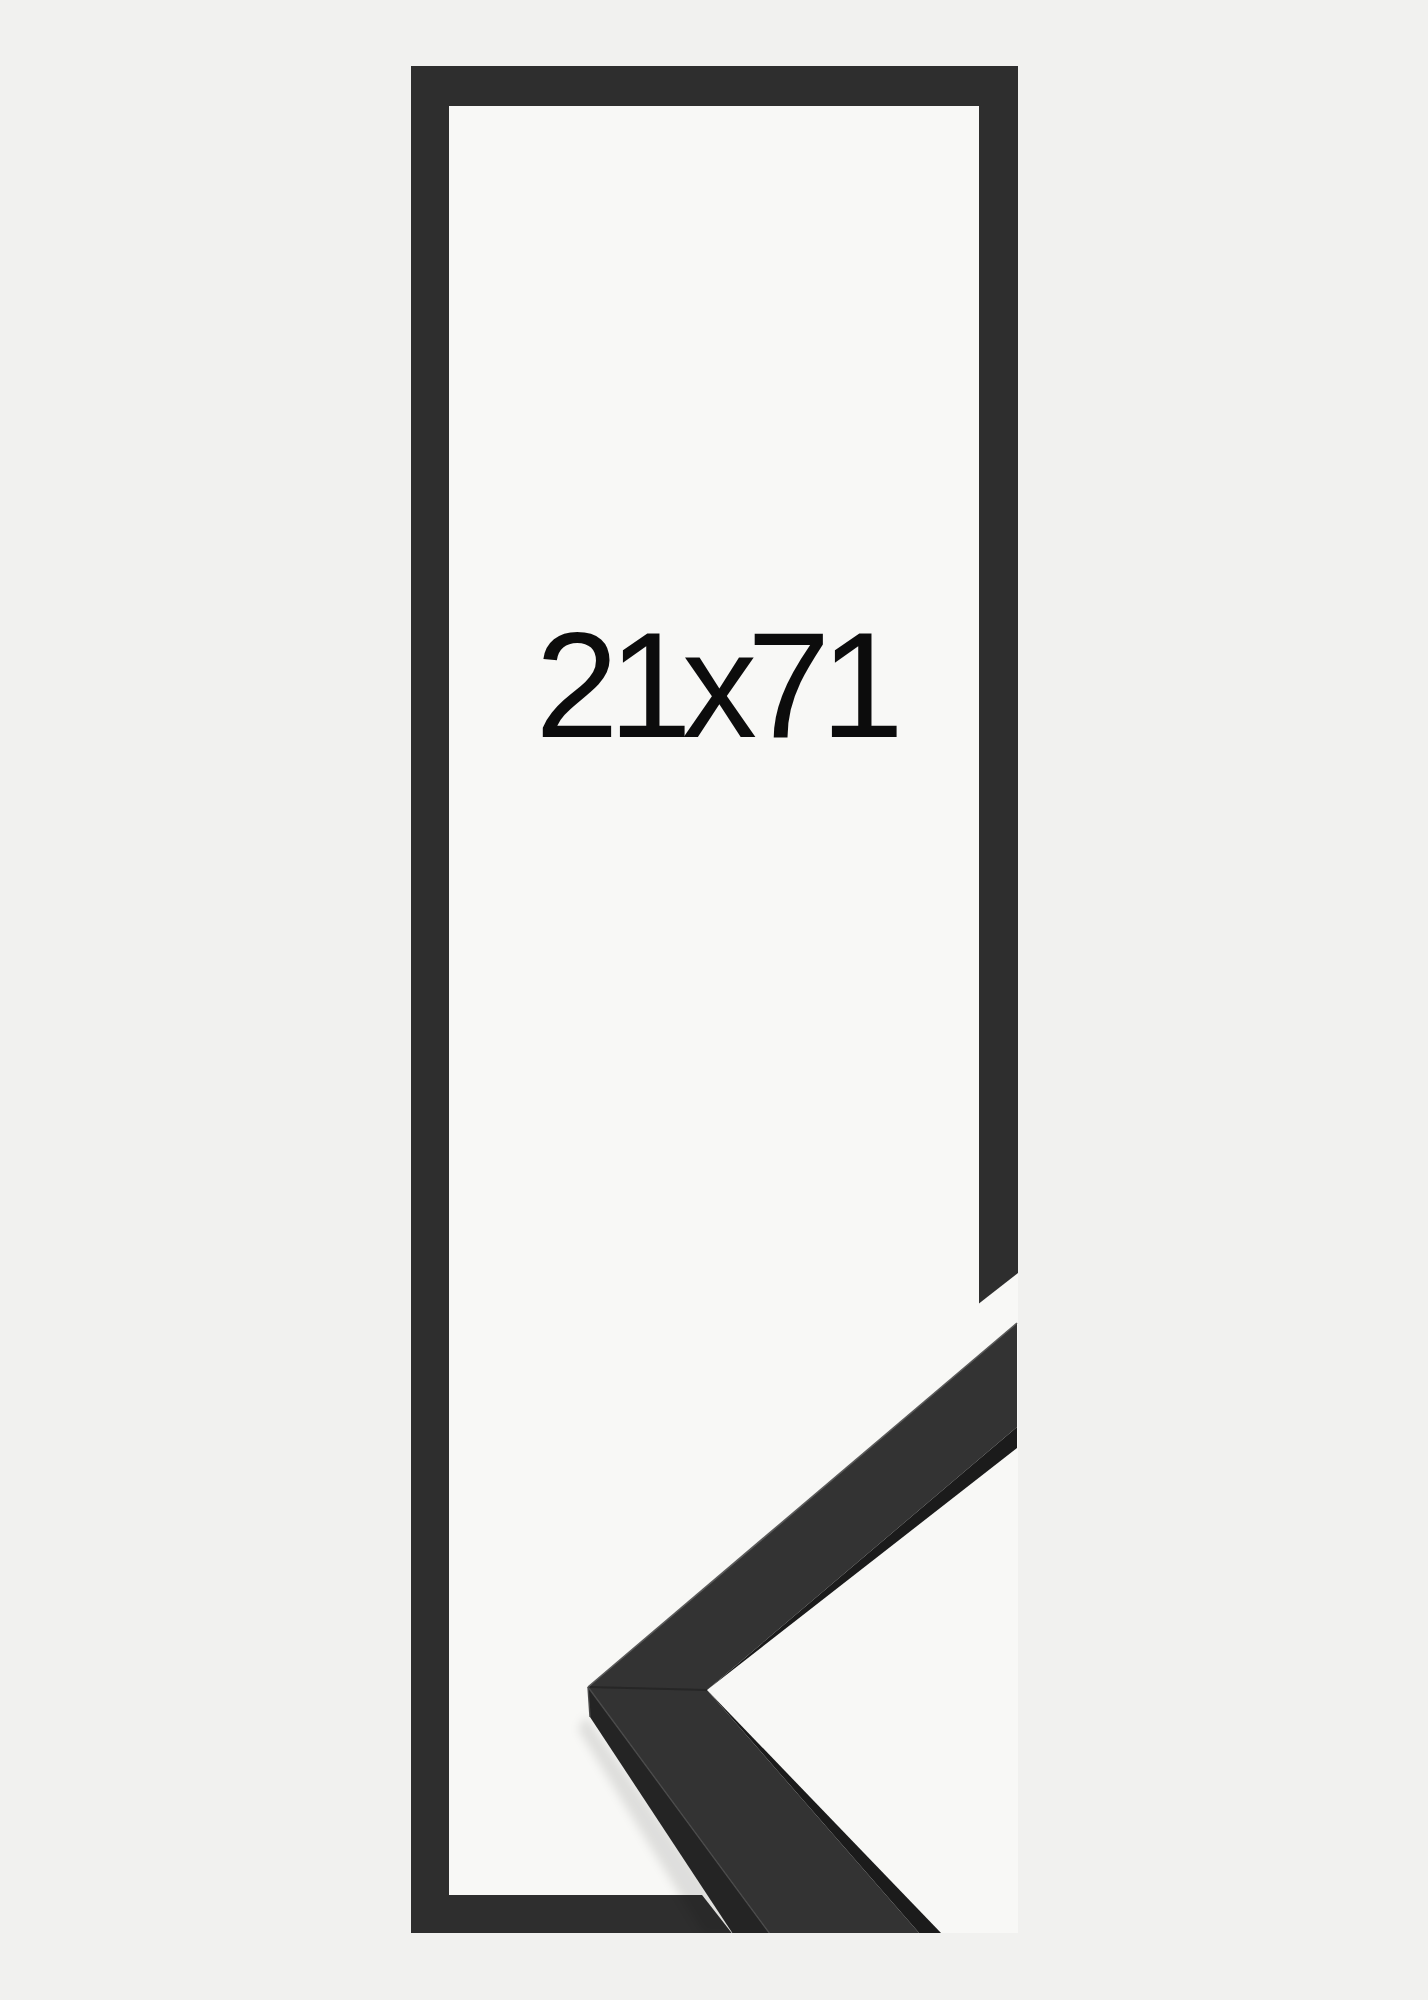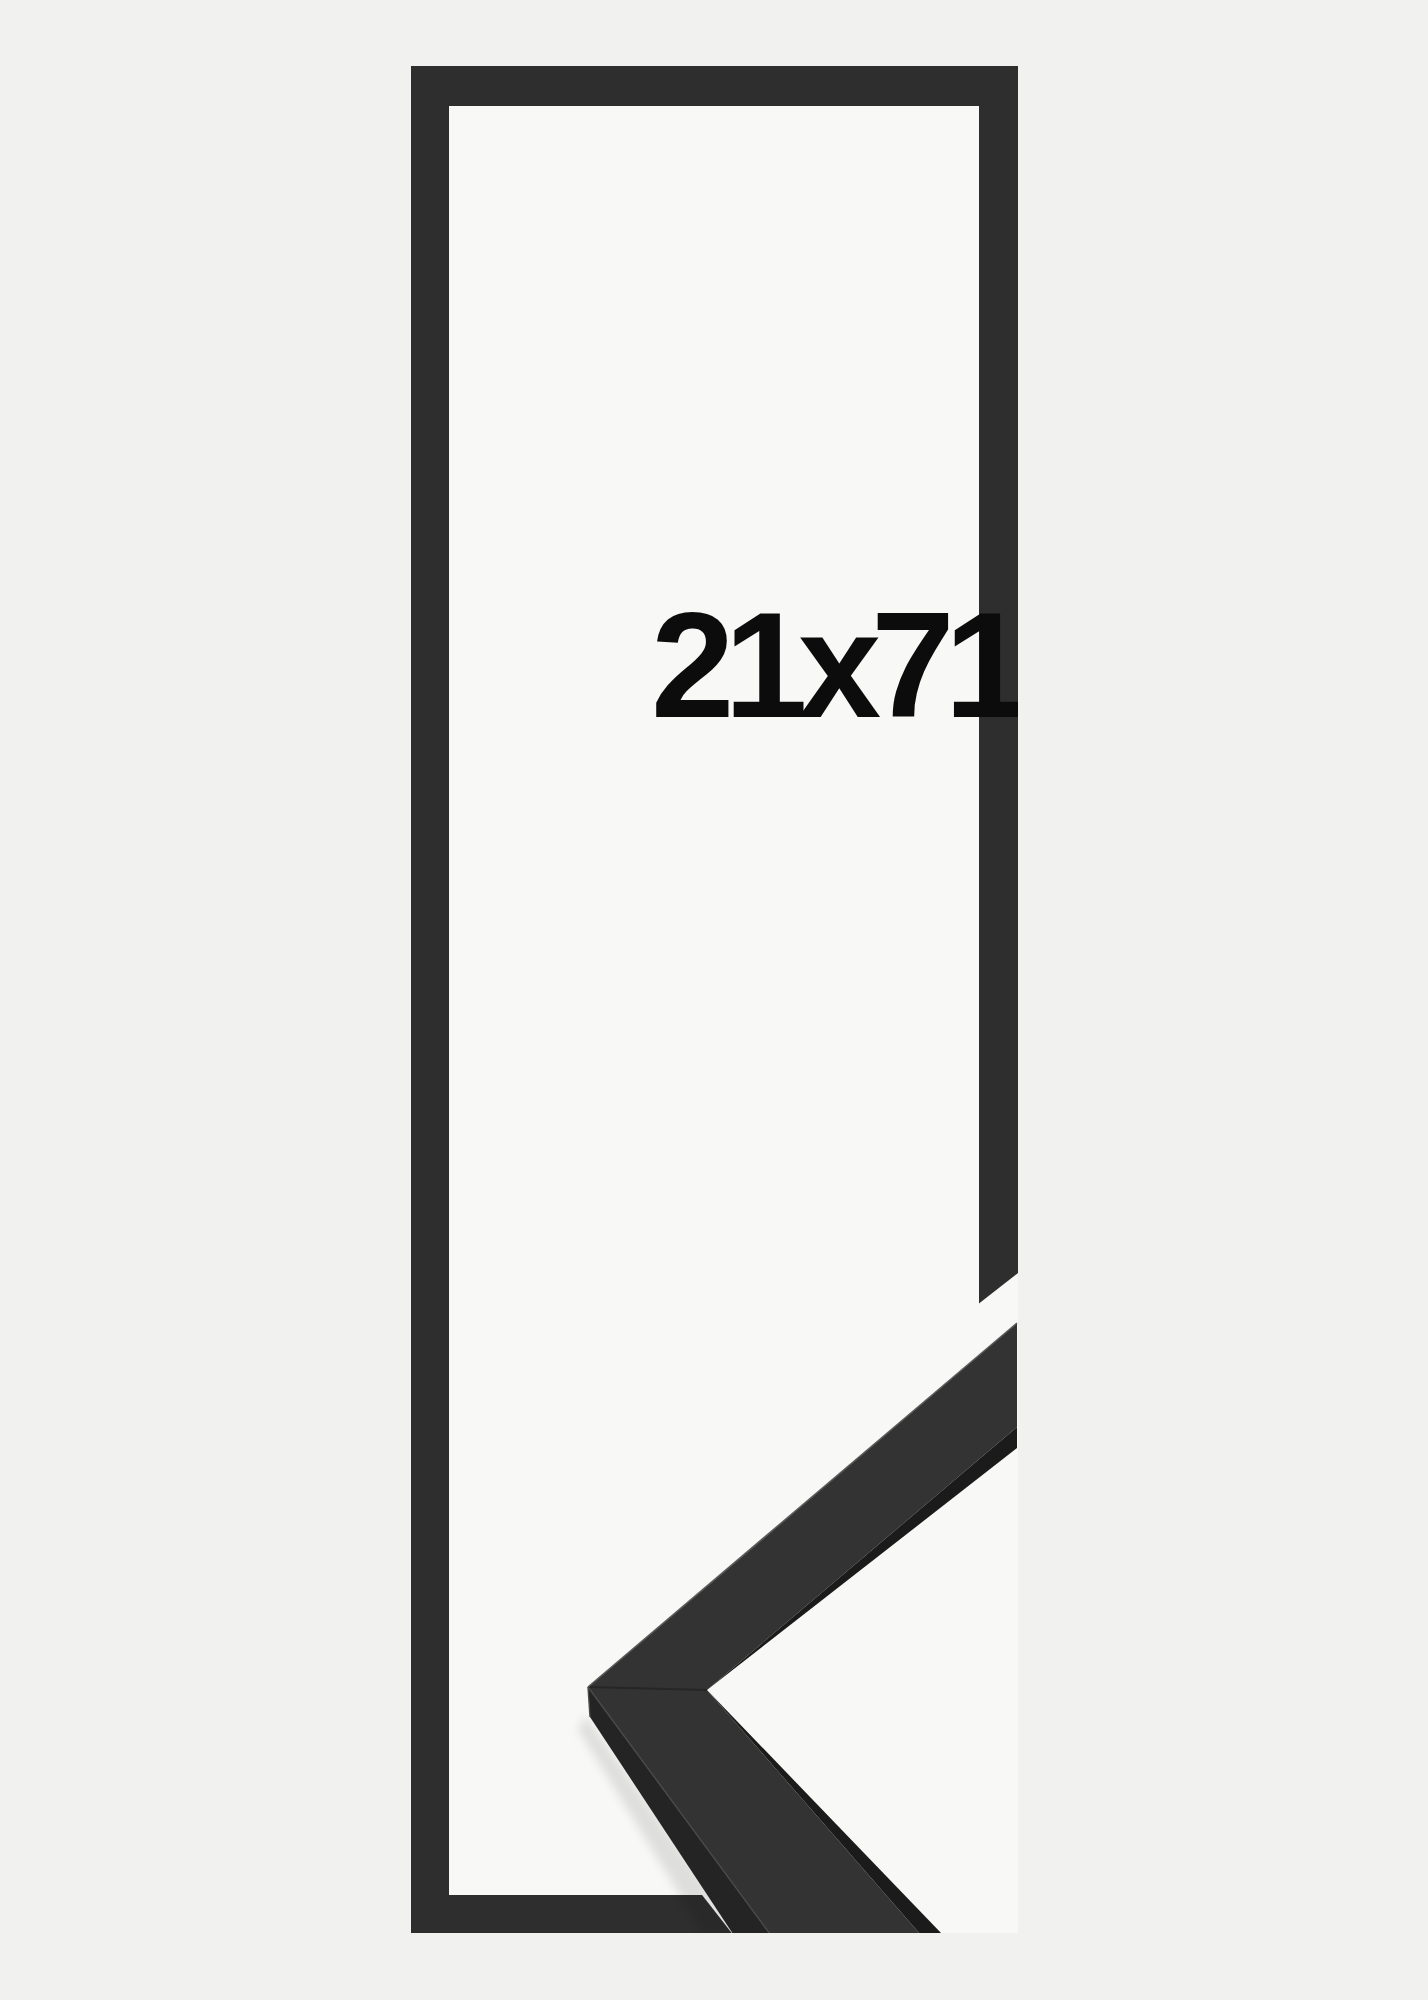--- a/index.html
+++ b/index.html
@@ -15,23 +15,23 @@
   .bar.top{left:0;top:0;width:607px;height:40px;}
   .bar.left{left:0;top:0;width:38px;height:1867px;}
   .bar.right{left:568px;top:0;width:39px;height:1867px;}
   .bar.bottom{left:0;top:1829px;width:607px;height:38px;}
   .halo{
     position:absolute;left:109px;top:1596px;width:1000px;height:800px;
     transform:rotate(-38deg);transform-origin:0 0;z-index:2;
   }
   .sample-svg{position:absolute;left:0;top:0;width:607px;height:1867px;z-index:3;}
   .size-label{
-    position:absolute;left:0;top:524px;width:100%;z-index:4;
-    font-size:150px;font-weight:bold;line-height:150px;
-    letter-spacing:-10px;text-align:right;
+    position:absolute;left:0;top:544px;width:100%;z-index:4;
+    font-size:150px;font-weight:normal;line-height:150px;
+    letter-spacing:-10px;text-align:center;
   }
   .soft-shadow{filter:blur(5px);}
 </style>
 </head>
 <body style="background-color: rgb(241, 241, 239);">
 
 <div class="photo" style="background-color: rgb(248, 248, 246);">
 
   <div class="bar top" style="background-color: rgb(46, 46, 46);"></div>
   <div class="bar left" style="background-color: rgb(46, 46, 46);"></div>

